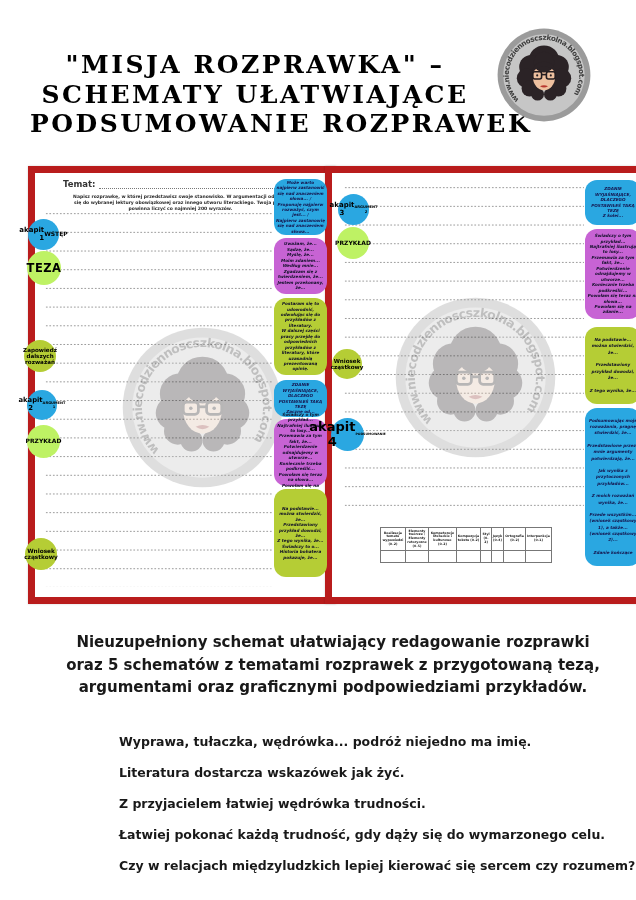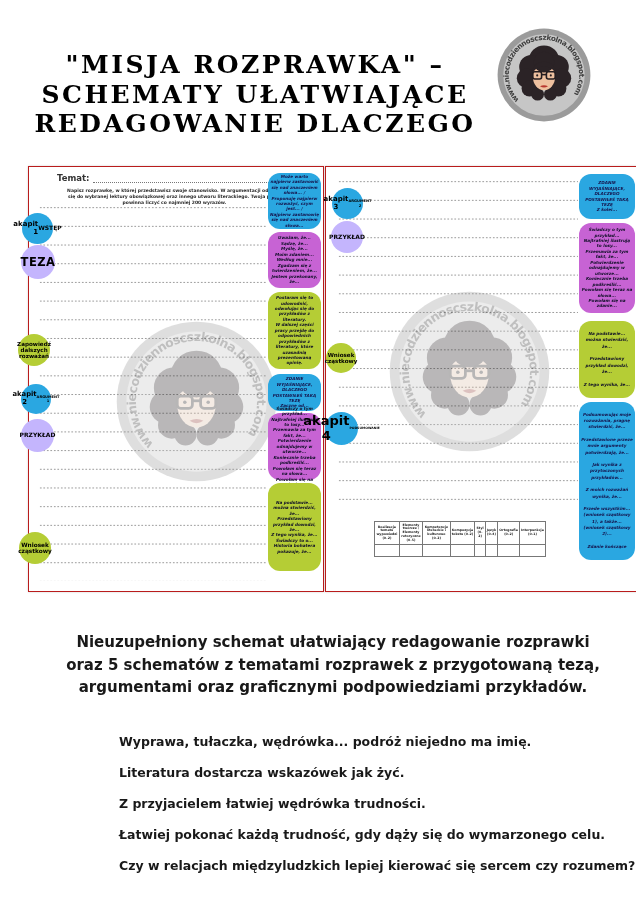--- a/index.html
+++ b/index.html
@@ -7,21 +7,21 @@
           font-family:"DejaVu Sans",sans-serif;color:#111;}
 
   
   .title-block{position:absolute;left:30px;top:50px;width:450px;text-align:center;}
   .title-line{font-family:"DejaVu Serif","Liberation Serif",serif;font-weight:900;
               font-size:25px;line-height:1.18;letter-spacing:2.5px;color:#000;white-space:nowrap;}
   .logo{position:absolute;left:496px;top:27px;width:96px;height:96px;}
   .logo svg{width:100%;height:100%;}
 
   
-  .page{position:absolute;top:166px;height:424px;background:#fff;border:1px solid #b91c1c;
+  .page{position:absolute;top:166px;height:424px;background:#fff;border:7px solid #b91c1c;
         box-shadow:0 0 2px rgba(0,0,0,.18);}
   .page-left{left:28px;width:294px;}
   .page-right{left:325px;width:311px;}
 
   .temat-row{position:absolute;left:28px;top:6px;width:238px;display:flex;align-items:flex-end;}
   .temat-label{font-size:8.5px;font-weight:600;color:#333;margin-right:3px;}
   .temat-dots{flex:1;border-bottom:1.2px dotted #777;height:9px;}
   .instruction{position:absolute;left:38px;top:21px;width:215px;margin:0;font-size:4.5px;
                line-height:1.35;font-weight:600;color:#2b2b2b;text-align:center;white-space:pre-line;}
 
@@ -34,21 +34,21 @@
   .watermark{position:absolute;opacity:0.32;filter:grayscale(35%);}
   .wm-left{left:85px;top:152px;width:165px;height:165px;}
   .wm-right{left:61px;top:122px;width:165px;height:165px;}
   .watermark svg{width:100%;height:100%;}
 
   
   .circle{position:absolute;border-radius:50%;display:flex;
           align-items:center;justify-content:center;text-align:center;color:#000;
           font-weight:bold;line-height:1.12;white-space:pre-line;z-index:3;}
   .circle--blue{background:#2aa7e1;}
-  .circle--purple{background:#c4b5fd;}
+  .circle--purple{background:#bef264;}
   .circle--green{background:#b5cd35;}
   .circle .t{font-weight:bold;}
   .circle .s{font-weight:bold;}
 
   .c-l1{left:-7px;top:46px;width:31px;height:31px;text-align:right;}  .c-l1 .t{font-size:7px;} .c-l1 .s{font-size:6px;}
   .c-l2{left:-8px;top:78px;width:34px;height:34px;}  .c-l2 .t{font-size:11.5px;letter-spacing:.5px;}
   .c-l3{left:-11px;top:167px;width:32px;height:32px;} .c-l3 .t{font-size:5.6px;}
   .c-l4{left:-8px;top:217px;width:30px;height:30px;}  .c-l4 .t{font-size:6.8px;} .c-l4 .s{font-size:3.6px;}
   .c-l5{left:-8px;top:252px;width:33px;height:33px;}  .c-l5 .t{font-size:6px;}
   .c-l6{left:-10px;top:365px;width:32px;height:32px;} .c-l6 .t{font-size:5.8px;}
@@ -125,21 +125,21 @@
       </text>
     </symbol>
   </defs>
 </svg>
 
 <div class="canvas">
 
   <header class="title-block">
     <div class="title-line">"MISJA ROZPRAWKA" –</div>
     <div class="title-line">SCHEMATY UŁATWIAJĄCE</div>
-    <div class="title-line">REDAGOWANIE DLACZEGO</div>
+    <div class="title-line">PODSUMOWANIE ROZPRAWEK</div>
   </header>
 
   <div class="logo">
     <svg viewBox="0 0 120 120">
         <use href="#logo-symbol" xlink:href="#logo-symbol"></use>
       </svg>
   </div>
 
   <section class="page page-left">
     <div class="temat-row">

